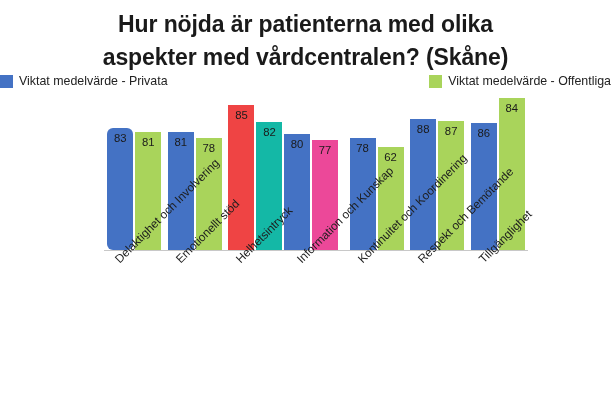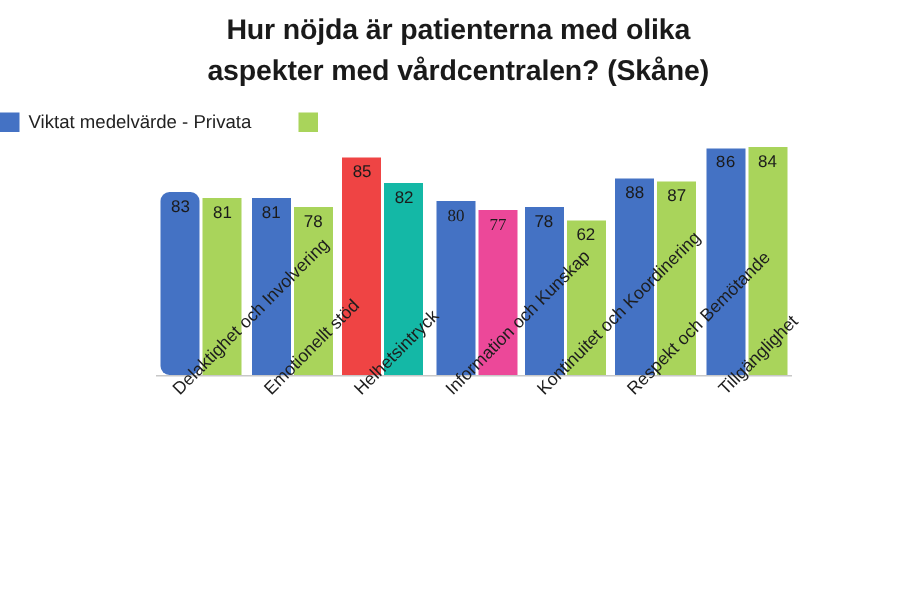--- a/index.html
+++ b/index.html
@@ -18,33 +18,33 @@
     width: 611px;
     height: 406px;
     box-sizing: border-box;
   }
   .chart-title {
     position: absolute;
     left: 0;
     top: 8px;
     width: 611px;
     text-align: center;
-    font-size: 19px;
+    font-size: 23px;
     font-weight: bold;
     color: #1a1a1a;
     line-height: 1.42;
     letter-spacing: -0.1px;
   }
   .legend {
     position: absolute;
     top: 74px;
     left: 0;
-    width: 551px;
+    width: 611px;
     display: flex;
-    justify-content: flex-start;
+    justify-content: space-between;
     align-items: center;
     gap: 31px;
   }
   .legend-item {
     display: flex;
     align-items: center;
     gap: 6px;
   }
   .legend-swatch {
     width: 13px;
@@ -120,20 +120,21 @@
     <div>aspekter med vårdcentralen? (Skåne)</div>
   </div>
 
   <div class="legend">
     <div class="legend-item">
       <span class="legend-swatch" style="background:#4472C4"></span>
       <span class="legend-label">Viktat medelvärde - Privata</span>
     </div>
     <div class="legend-item">
       <span class="legend-swatch" style="background:#A9D45B"></span>
+      <span class="legend-label">Viktat medelvärde - Offentliga</span>
     </div>
   </div>
 
   <div class="plot" id="plot">
       <div class="group" style="left: 3.28571px; height: 146px;">
         <div class="bar" style="height: 121.534px; background: rgb(68, 114, 196); border-radius: 6px;">
           <span class="bar-label">83</span>
         </div>
         <div class="bar offentliga" style="height: 117.738px; background: rgb(169, 212, 91);">
           <span class="bar-label">81</span>
@@ -148,21 +149,21 @@
         </div>
       </div>
       <div class="group" style="left: 124.429px; height: 146px;">
         <div class="bar" style="height: 145px; background: #ef4444;">
           <span class="bar-label">85</span>
         </div>
         <div class="bar offentliga" style="height: 128px; background: #14b8a6;">
           <span class="bar-label">82</span>
         </div>
       </div>
-      <div class="group" style="left: 187px; height: 146px; font-family: Liberation Serif, serif;">
+      <div class="group" style="left: 180px; height: 146px;">
         <div class="bar" style="height: 115.84px; background: rgb(68, 114, 196);">
           <span class="bar-label">80</span>
         </div>
         <div class="bar offentliga" style="height: 110.146px; background: #ec4899;">
           <span class="bar-label">77</span>
         </div>
       </div>
       <div class="group" style="left: 245.571px; height: 146px;">
         <div class="bar" style="height: 112.044px; background: rgb(68, 114, 196);">
           <span class="bar-label">78</span>
@@ -173,21 +174,21 @@
       </div>
       <div class="group" style="left: 306.143px; height: 146px;">
         <div class="bar" style="height: 131.024px; background: rgb(68, 114, 196);">
           <span class="bar-label">88</span>
         </div>
         <div class="bar offentliga" style="height: 129.126px; background: rgb(169, 212, 91); margin-top: 31px;">
           <span class="bar-label">87</span>
         </div>
       </div>
       <div class="group" style="left: 366.714px; height: 146px;">
-        <div class="bar" style="height: 151px; background: rgb(68, 114, 196); font-family: Liberation Mono, monospace;">
+        <div class="bar" style="height: 127px; background: rgb(68, 114, 196);">
           <span class="bar-label">86</span>
         </div>
         <div class="bar offentliga" style="height: 152px; background: rgb(169, 212, 91);">
           <span class="bar-label">84</span>
         </div>
       </div>
     </div>
   <div class="axis-line"></div>
   <div class="cat-labels" id="cat-labels">
       <div class="cat-label" style="left: 112.286px; top: 256px;">Delaktighet och Involvering</div>

